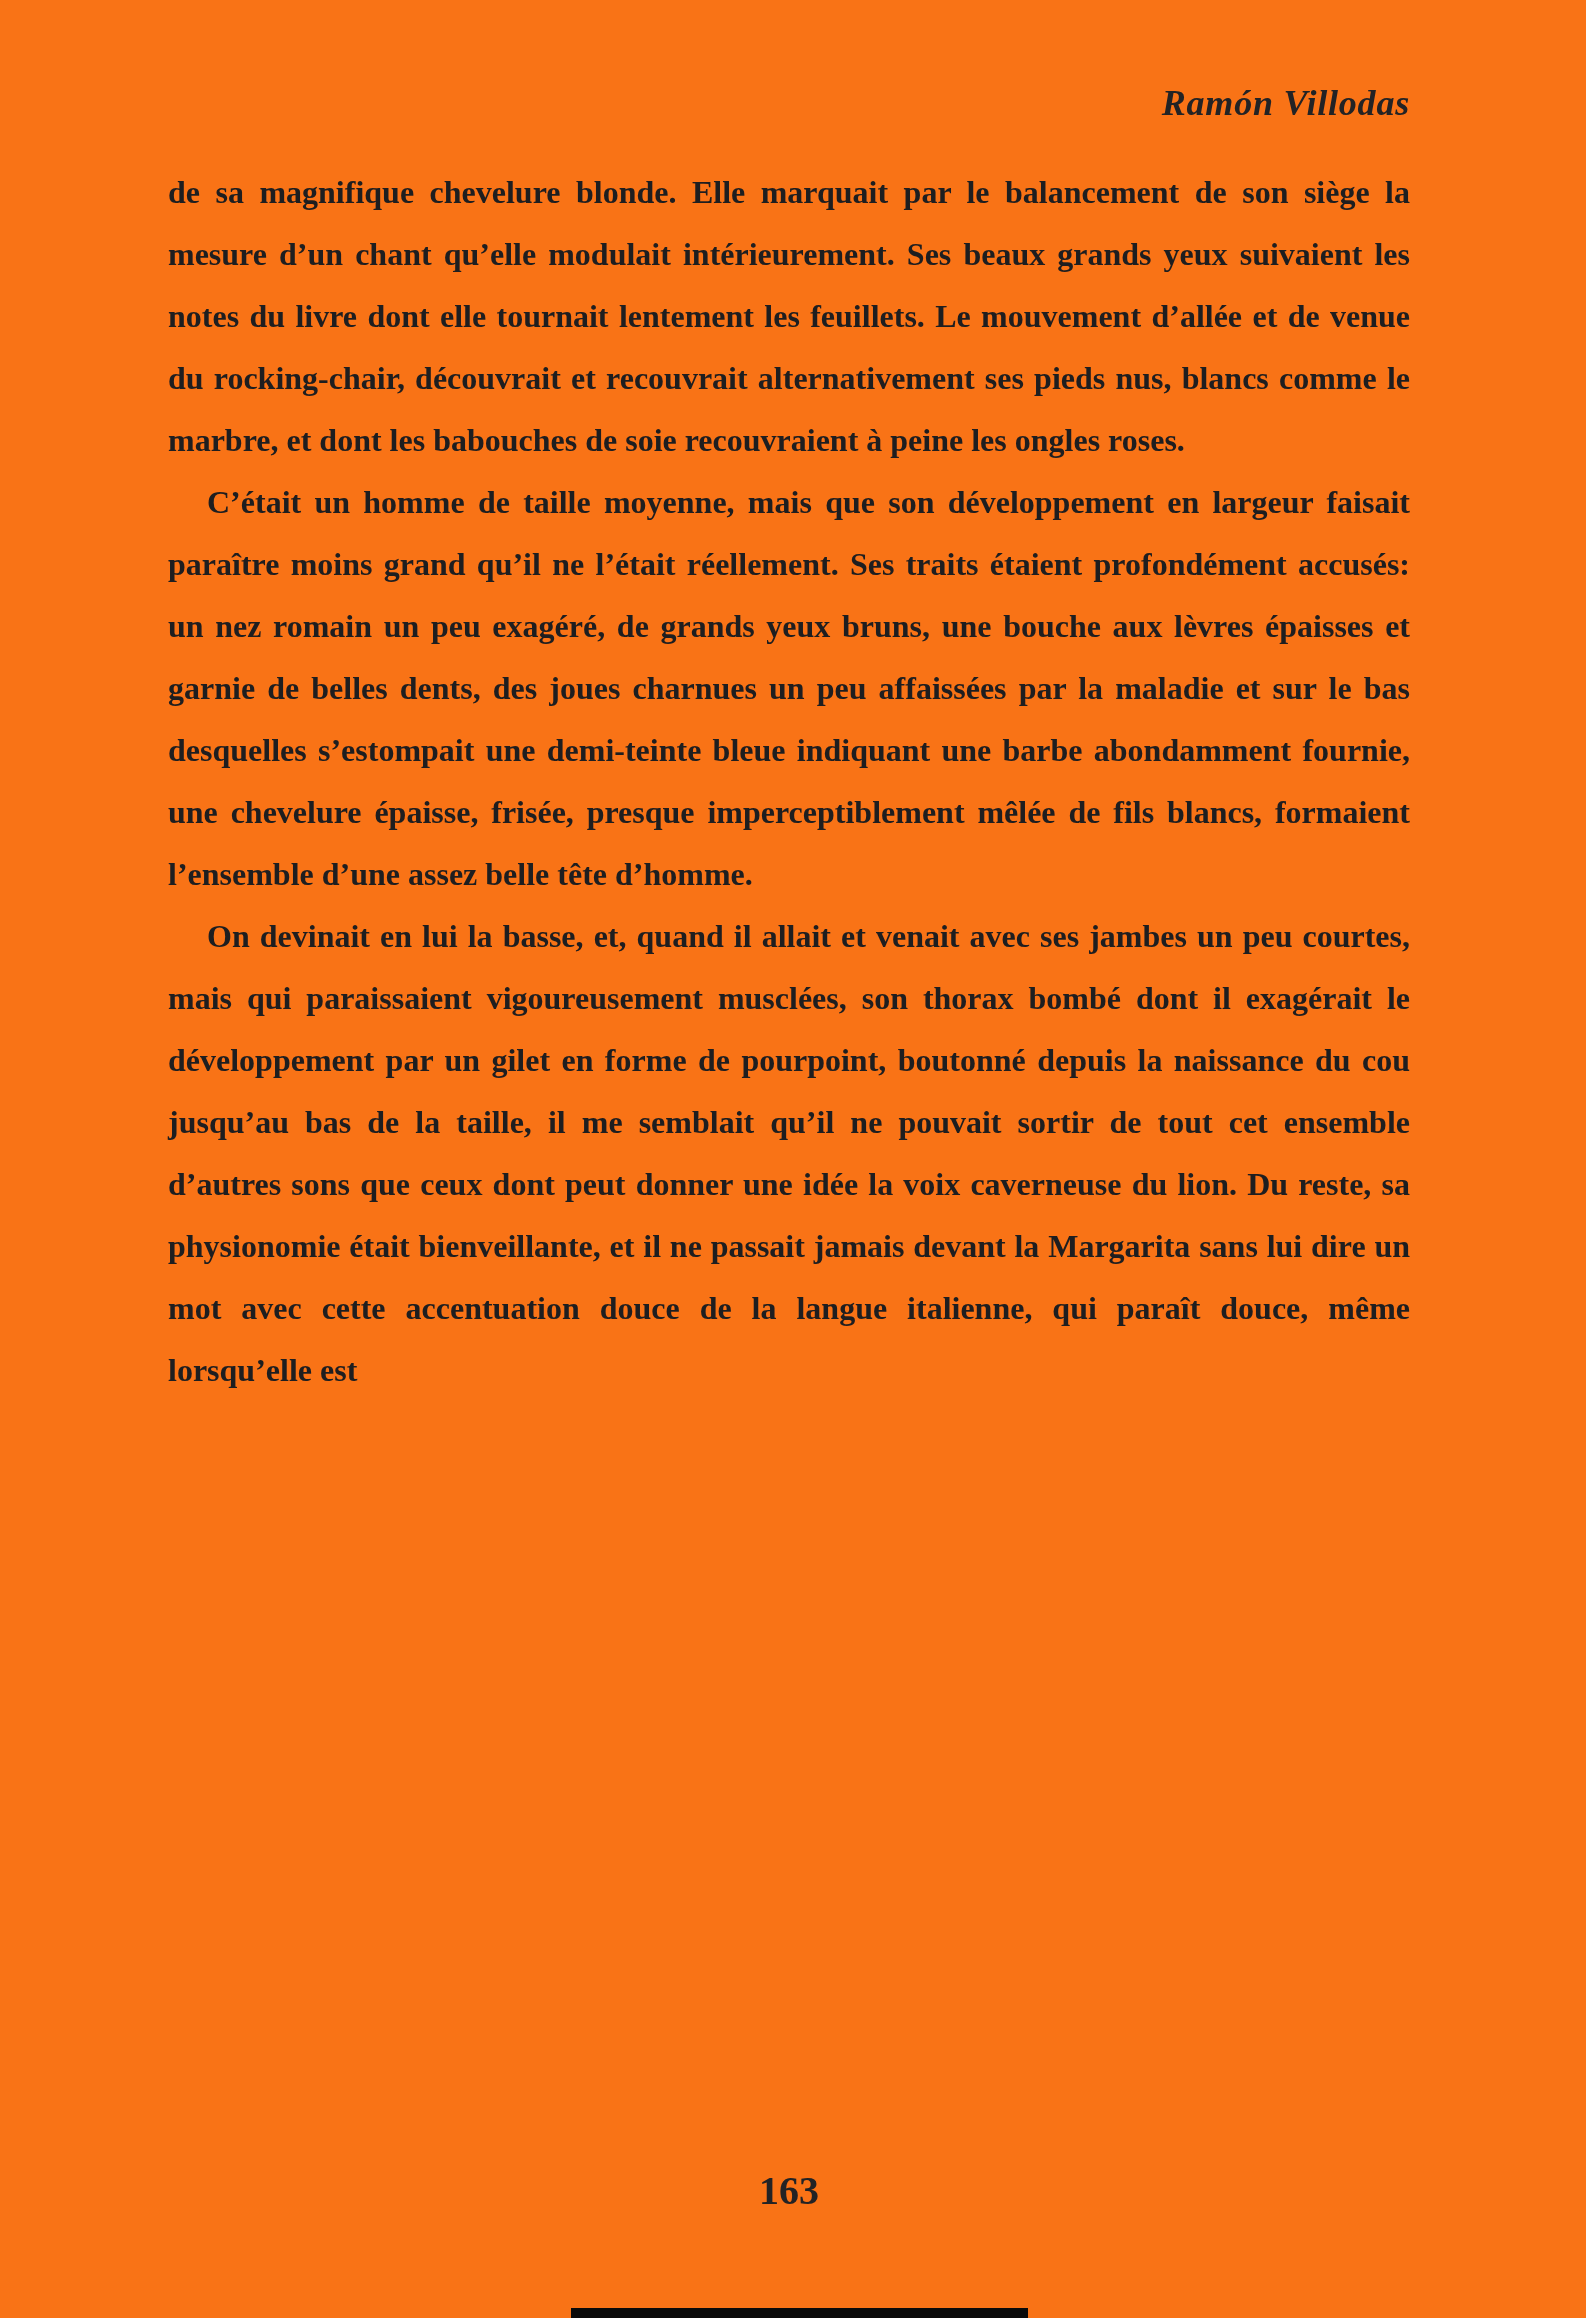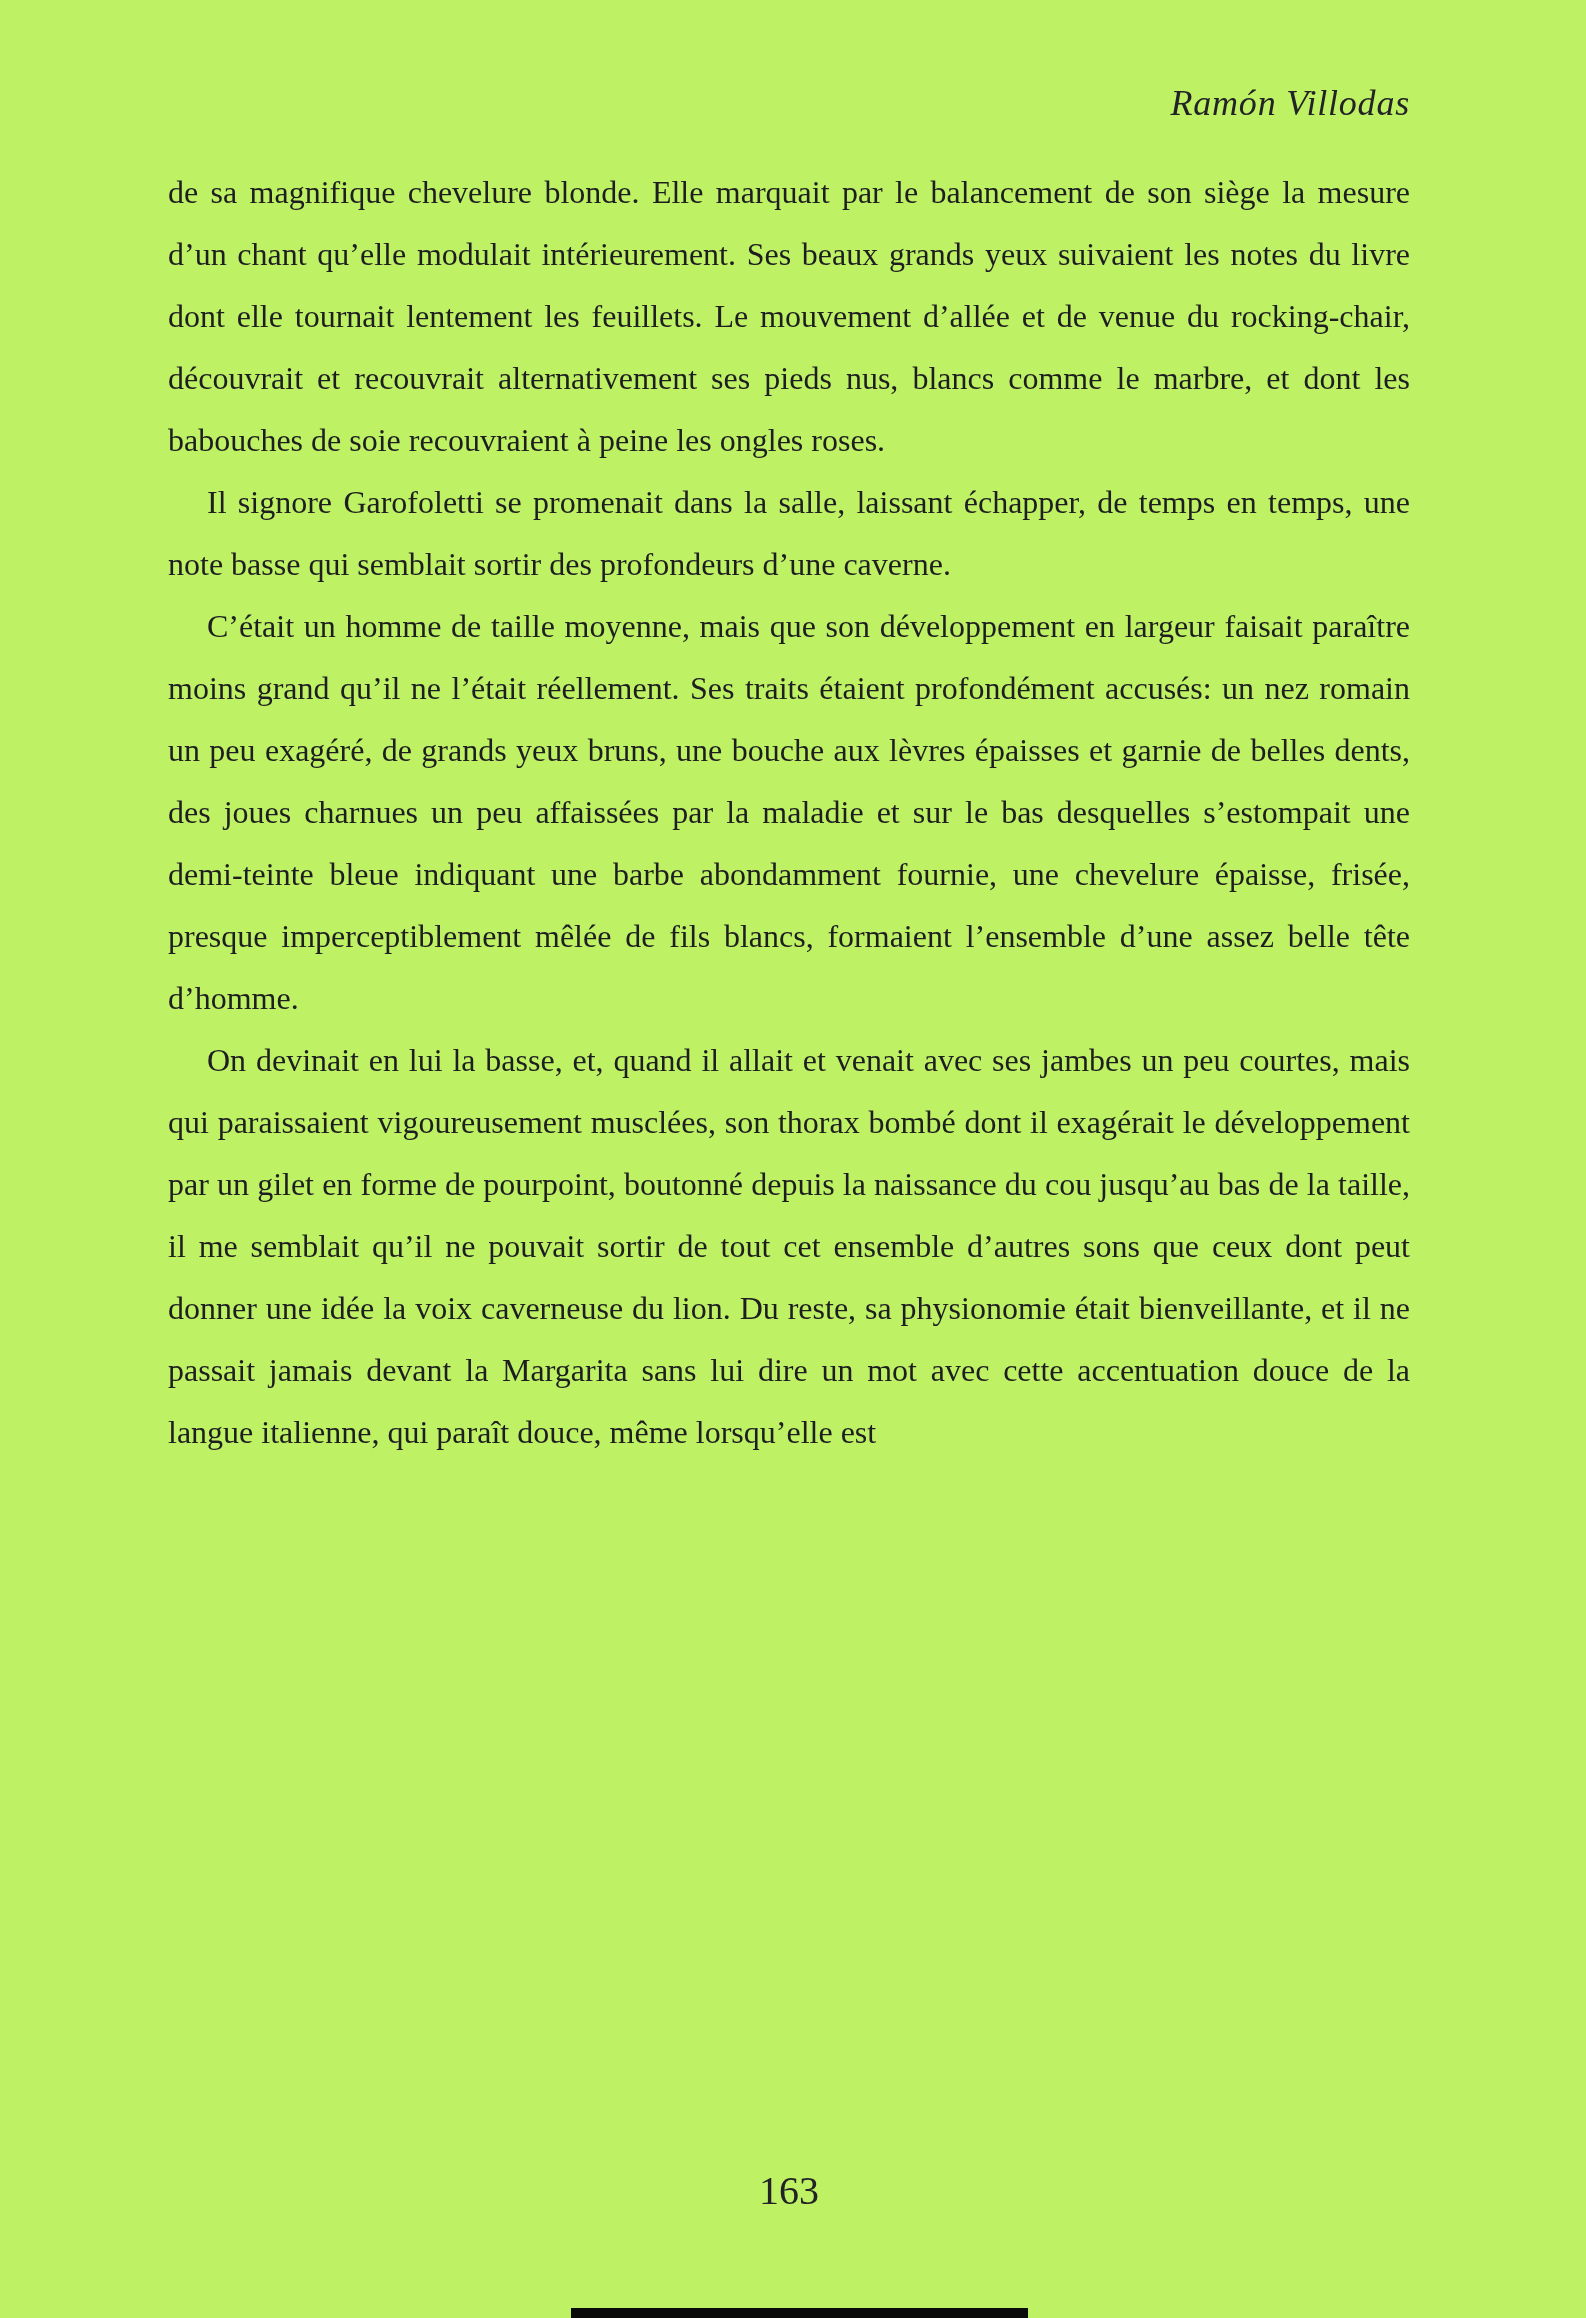--- a/index.html
+++ b/index.html
@@ -11,21 +11,22 @@
     height: 2319px;
     background: #ffffff;
     position: relative;
     font-family: "Liberation Serif", serif;
     color: #1e1e20;
     overflow: hidden;
   }
   .page {
     position: absolute;
     inset: 0;
-    background: #bef264;
+    background: #f97316;
+    font-weight: bold;
   }
   .running-header {
     position: absolute;
     top: 82px;
     left: 168px;
     width: 1242px;
     text-align: right;
     font-style: italic;
     font-size: 36px;
     letter-spacing: 0.8px;
@@ -67,21 +68,20 @@
   }
 </style>
 </head>
 <body>
 
 <div class="page">
   <div class="running-header">Ramón Villodas</div>
 
   <div class="body-text">
       <p>de sa magnifique chevelure blonde. Elle marquait par le balancement de son siège la mesure d’un chant qu’elle modulait intérieurement. Ses beaux grands yeux suivaient les notes du livre dont elle tournait lentement les feuillets. Le mouvement d’allée et de venue du rocking-chair, découvrait et recouvrait alternativement ses pieds nus, blancs comme le marbre, et dont les babouches de soie recouvraient à peine les ongles roses.</p>
-      <p class="indent">Il signore Garofoletti se promenait dans la salle, laissant échapper, de temps en temps, une note basse qui semblait sortir des profondeurs d’une caverne.</p>
       <p class="indent">C’était un homme de taille moyenne, mais que son développement en largeur faisait paraître moins grand qu’il ne l’était réellement. Ses traits étaient profondément accusés: un nez romain un peu exagéré, de grands yeux bruns, une bouche aux lèvres épaisses et garnie de belles dents, des joues charnues un peu affaissées par la maladie et sur le bas desquelles s’estompait une demi-teinte bleue indiquant une barbe abondamment fournie, une chevelure épaisse, frisée, presque imperceptiblement mêlée de fils blancs, formaient l’ensemble d’une assez belle tête d’homme.</p>
       <p class="indent">On devinait en lui la basse, et, quand il allait et venait avec ses jambes un peu courtes, mais qui paraissaient vigoureusement musclées, son thorax bombé dont il exagérait le développement par un gilet en forme de pourpoint, boutonné depuis la naissance du cou jusqu’au bas de la taille, il me semblait qu’il ne pouvait sortir de tout cet ensemble d’autres sons que ceux dont peut donner une idée la voix caverneuse du lion. Du reste, sa physionomie était bienveillante, et il ne passait jamais devant la Margarita sans lui dire un mot avec cette accentuation douce de la langue italienne, qui paraît douce, même lorsqu’elle est</p>
     </div>
 
   <div class="page-number">163</div>
 
   <div class="scan-edge"></div>
 </div>
 
 

